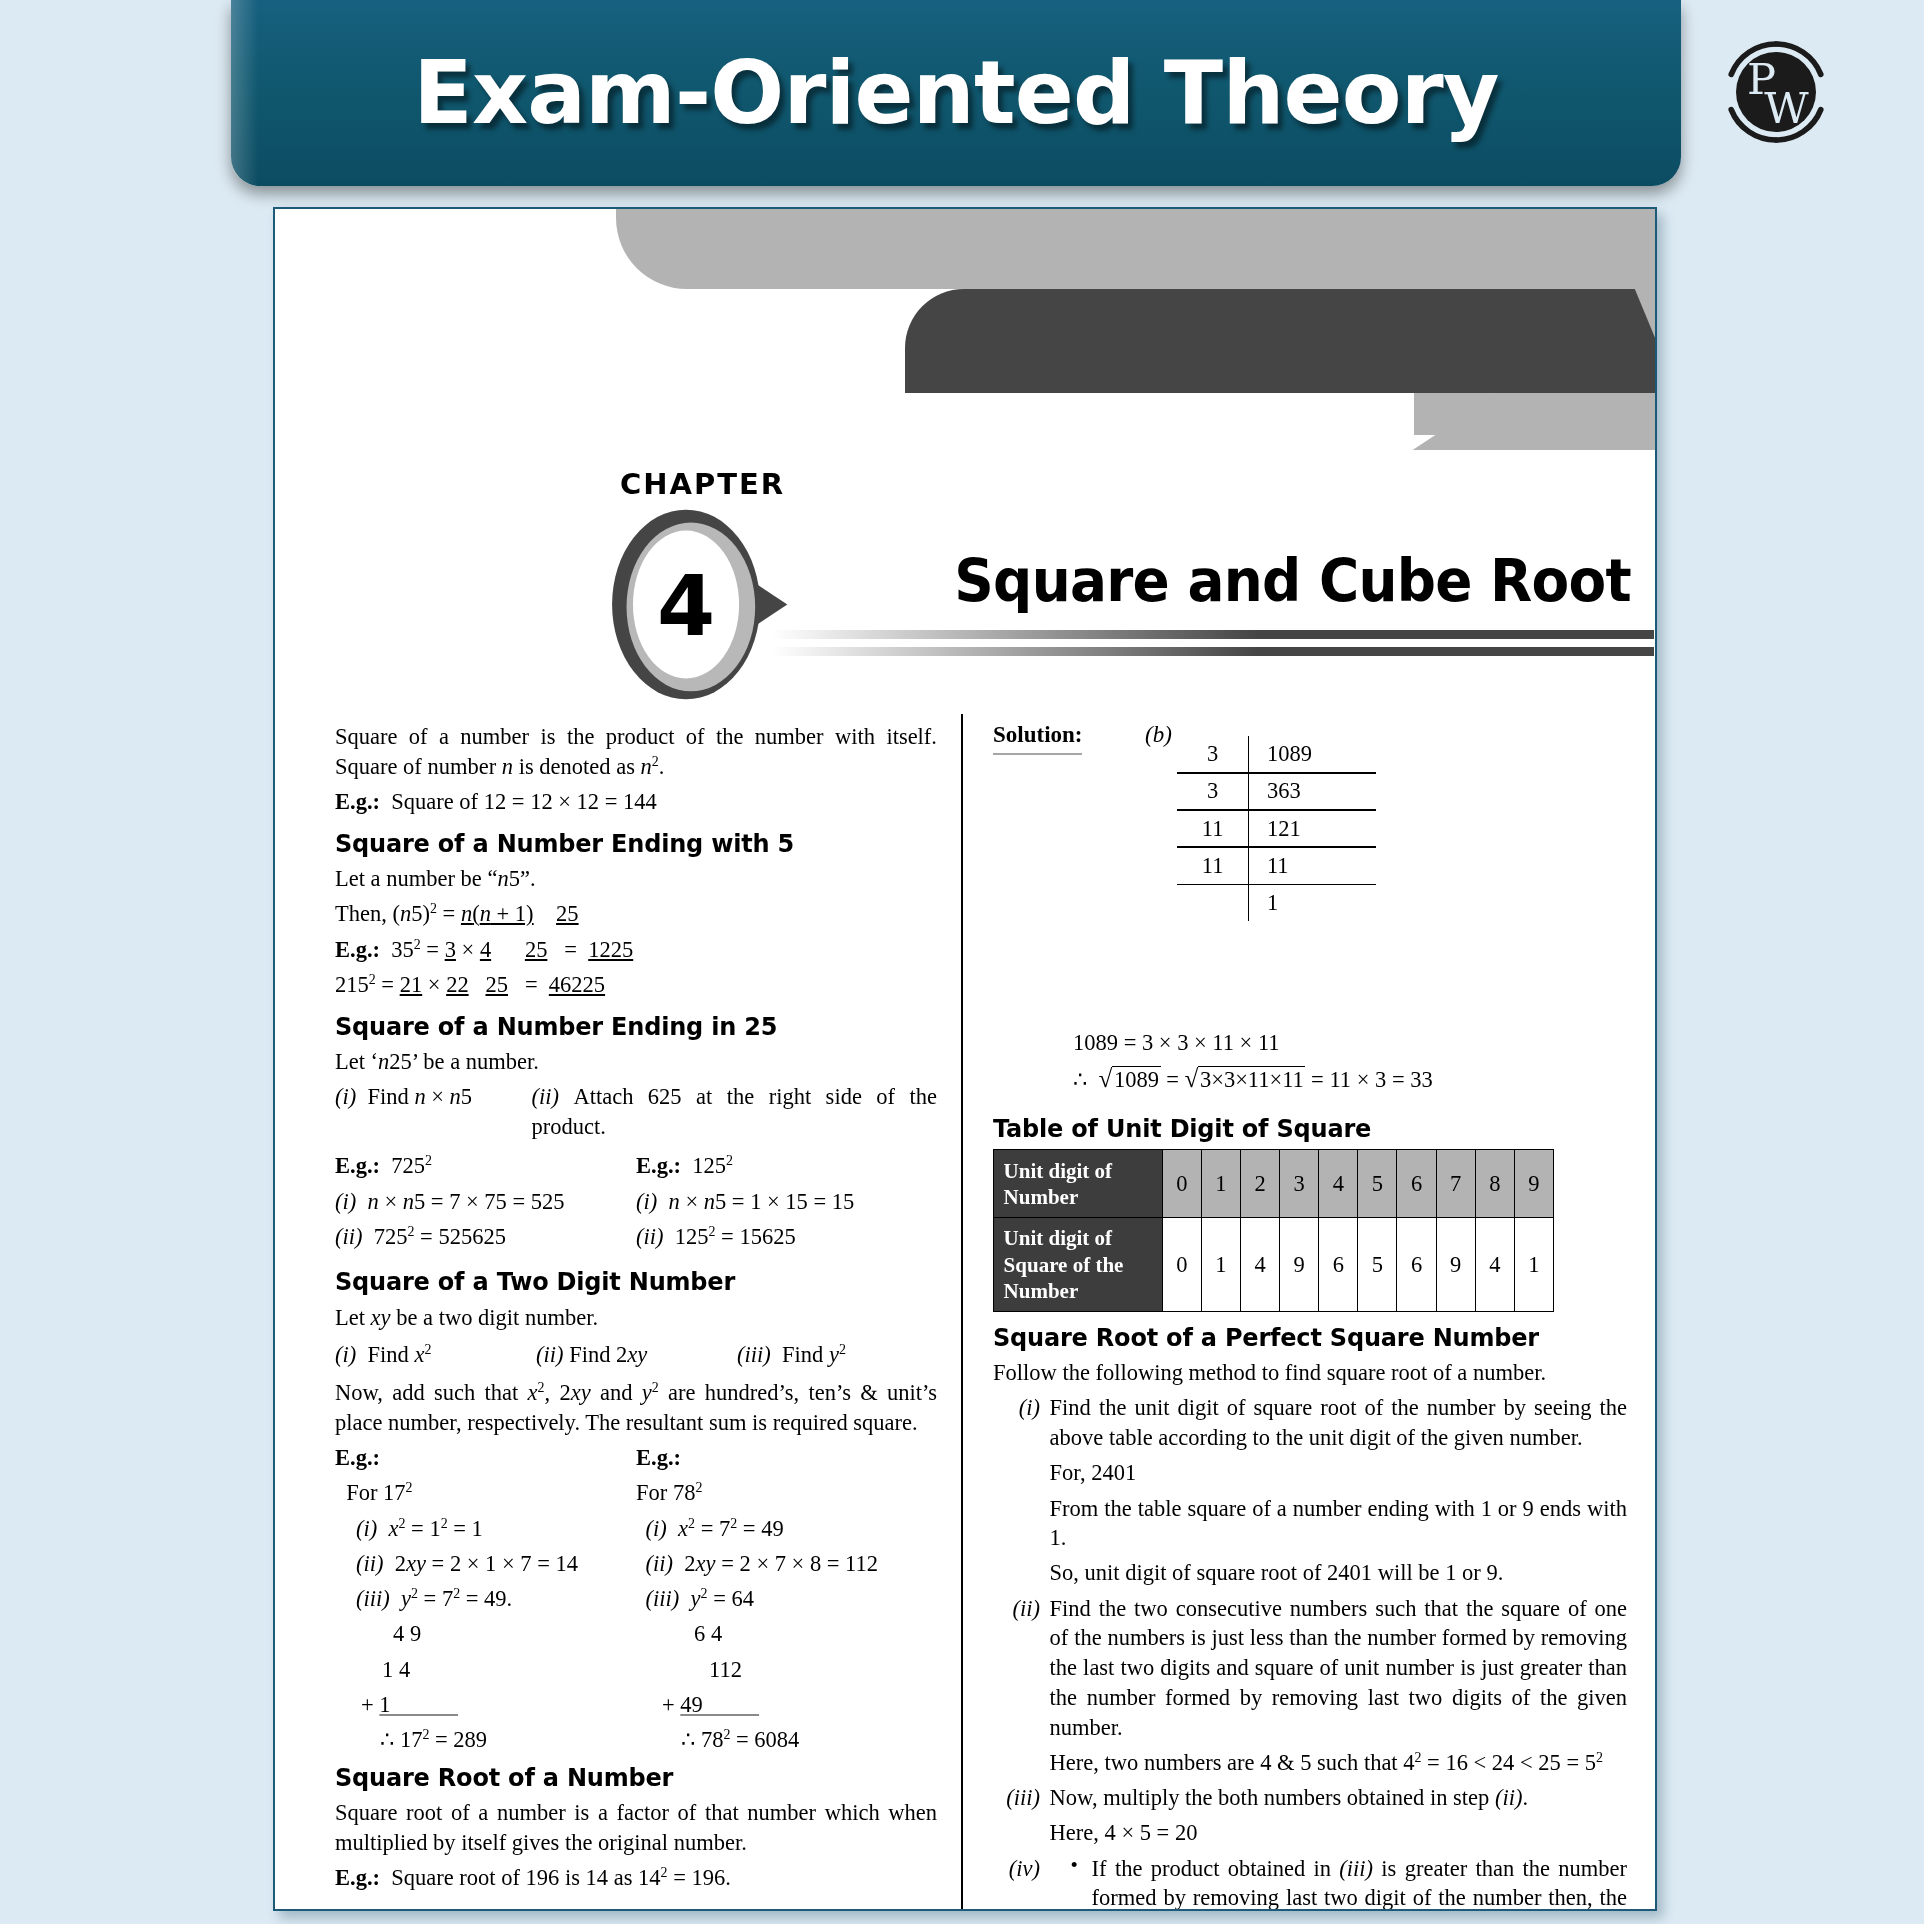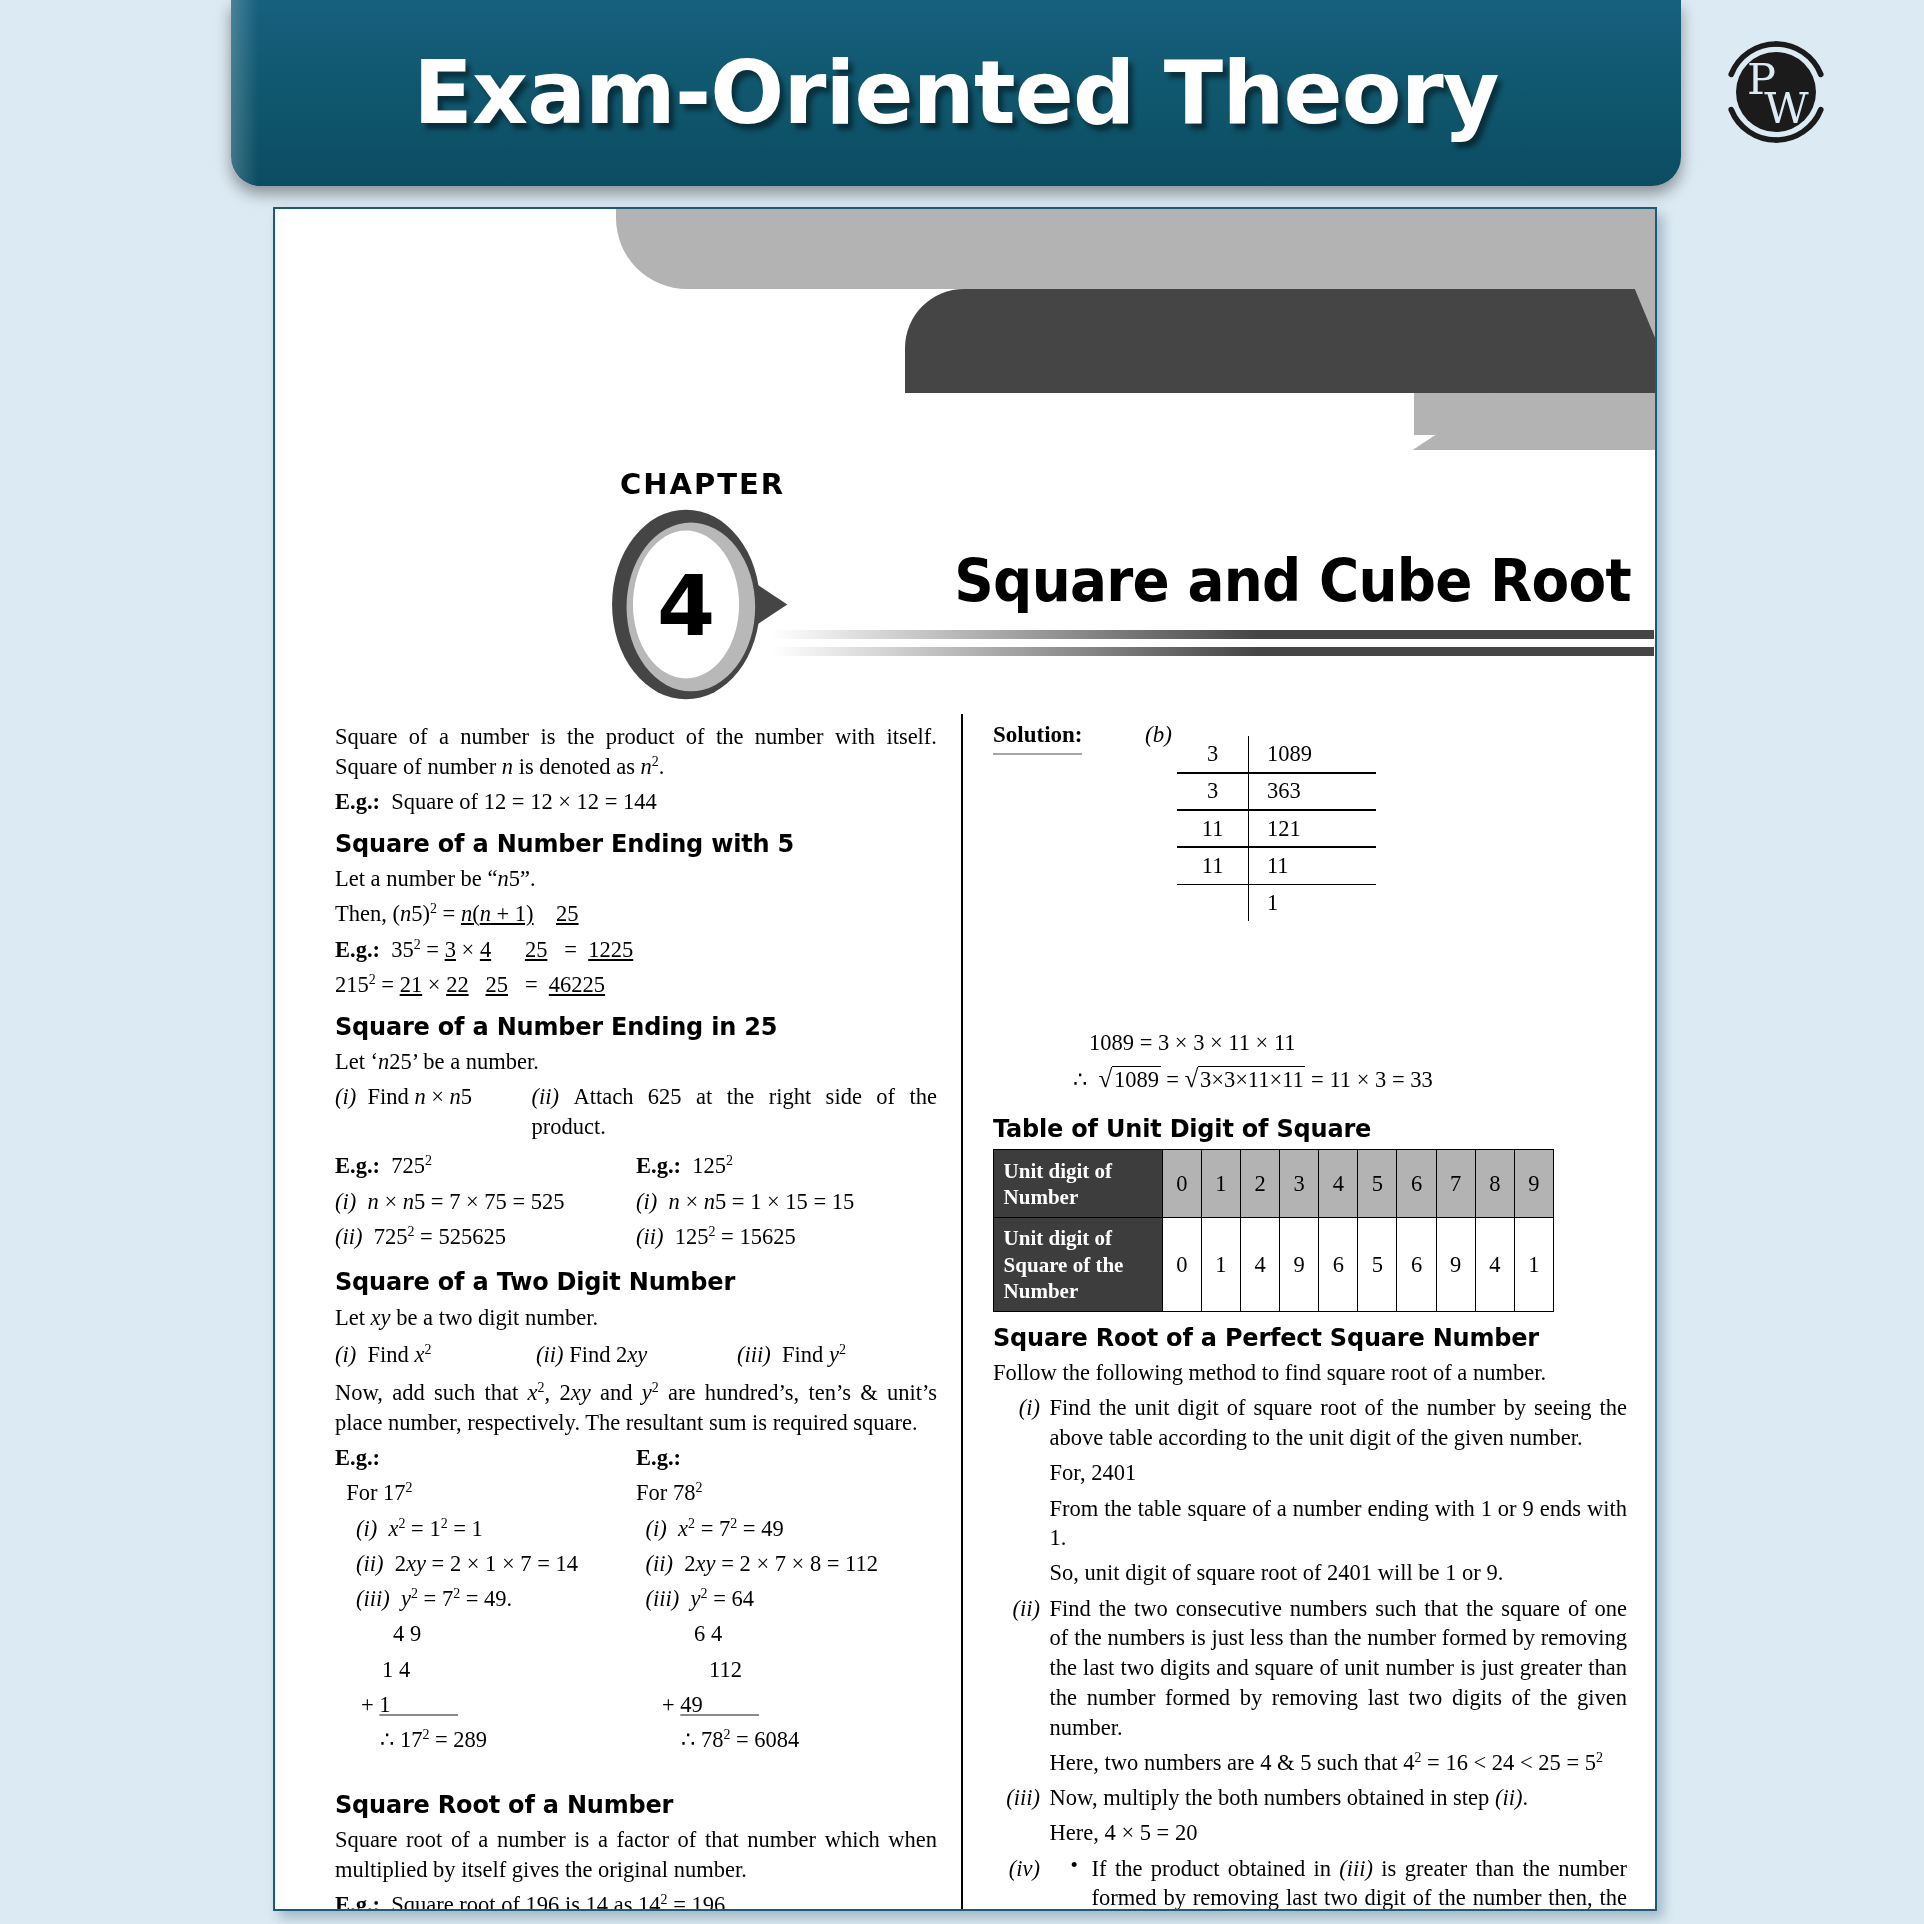--- a/index.html
+++ b/index.html
@@ -236,21 +236,21 @@
           <p class="body nj" style="margin-left:9.6px"><span class="it">(i)</span>&nbsp;&nbsp;<span class="it">x</span><sup>2</sup> = 7<sup>2</sup> = 49</p>
           <p class="body nj" style="margin-left:9.6px"><span class="it">(ii)</span>&nbsp;&nbsp;2<span class="it">xy</span> = 2 × 7 × 8 = 112</p>
           <p class="body nj" style="margin-left:9.6px"><span class="it">(iii)</span>&nbsp;&nbsp;<span class="it">y</span><sup>2</sup> = 64</p>
           <p class="body nj" style="margin-left:58px">6 4</p>
           <p class="body nj" style="margin-left:73px">112</p>
           <p class="body nj" style="margin-left:26px">+ <span style="text-decoration:underline;text-decoration-color:#8a8a8a">49&nbsp;&nbsp;&nbsp;&nbsp;&nbsp;&nbsp;&nbsp;&nbsp;&nbsp;&nbsp;</span></p>
           <p class="body nj" style="margin-left:45px">∴ 78<sup>2</sup> = 6084</p>
         </div>
       </div>
 
-      <h2 class="sec" style="margin-top:30px">Square Root of a Number</h2>
+      <h2 class="sec" style="margin-top:3px">Square Root of a Number</h2>
       <p class="body">Square root of a number is a factor of that number which when multiplied by itself gives the original number.</p>
       <p class="body nj"><span class="eg">E.g.:</span>&nbsp;&nbsp;Square root of 196 is 14 as 14<sup>2</sup> = 196.</p>
 
     </div>
 
     <div id="col-right">
 
       <div style="position:relative;height:393px">
         <div style="position:absolute;left:0;top:0">
           <span class="ex-label" style="font-size:23px">Solution:</span>
@@ -277,21 +277,21 @@
               <div class="fcell-l">11</div>
               <div class="fcell-r">11</div>
             </div>
           <div class="fline"></div>
           <div class="ftrow">
               <div class="fcell-l"></div>
               <div class="fcell-r">1</div>
             </div>
         </div>
 
-        <div class="body nj" style="position:absolute;left:96px;top:306px">1089 = 3 × 3 × 11 × 11</div>
+        <div class="body nj" style="position:absolute;left:80px;top:306px">1089 = 3 × 3 × 11 × 11</div>
         <div class="body nj flexline" style="position:absolute;left:80px;top:340px">
           <span>∴</span>&nbsp;&nbsp;
           <span class="sqrt"><span class="rad">√</span><span class="arg">1089</span></span>
           &nbsp;<span>=</span>&nbsp;
           <span class="sqrt"><span class="rad">√</span><span class="arg">3×3×11×11</span></span>
           &nbsp;<span>= 11 × 3 = 33</span>
         </div>
       </div>
 
       <h2 class="sec">Table of Unit Digit of Square</h2>

